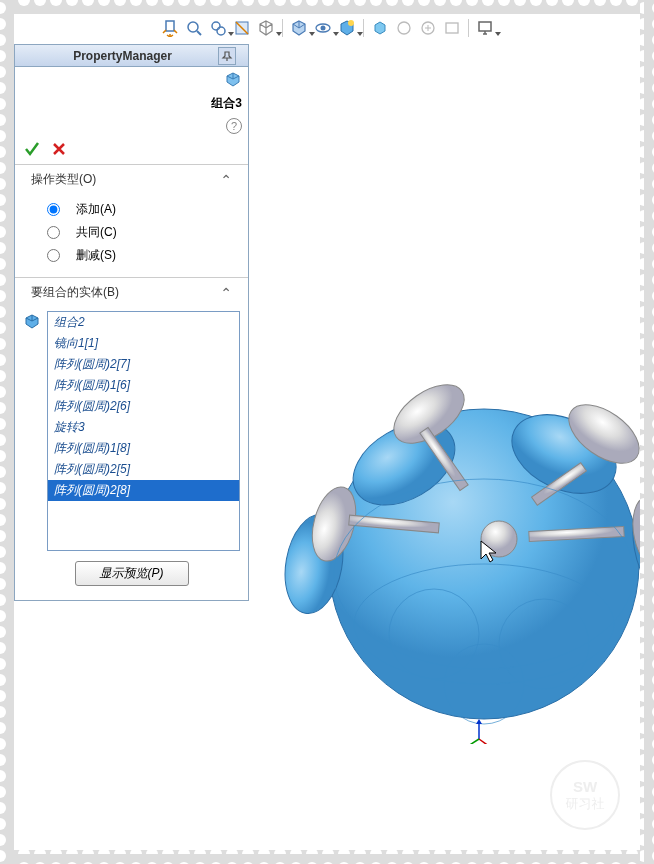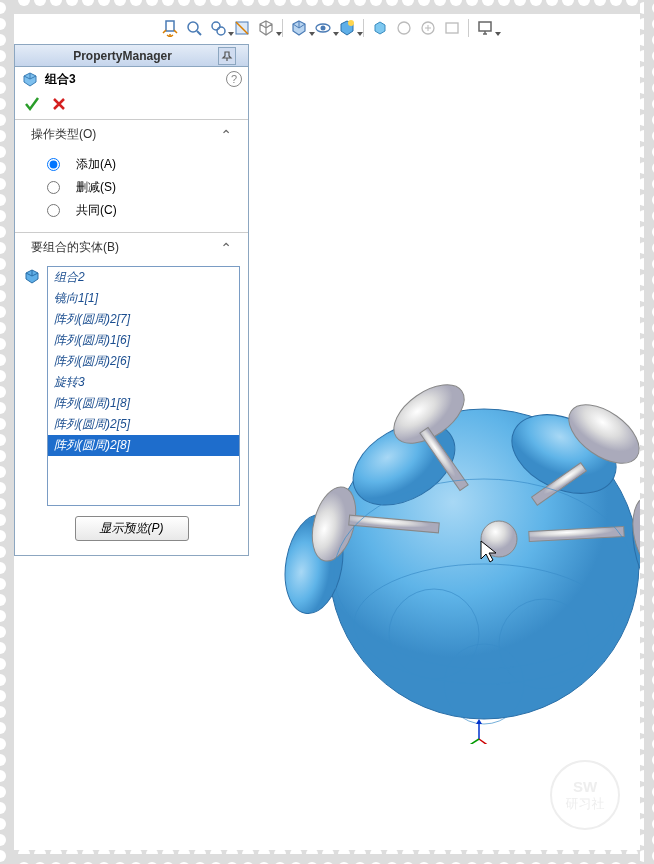--- a/index.html
+++ b/index.html
@@ -7,21 +7,21 @@
 .stamp-border { position: absolute; inset: 0; pointer-events: none; z-index: 100; }
 .main-container { position: absolute; top: 14px; left: 14px; right: 14px; bottom: 14px; background: #fff; }
 .toolbar { height: 28px; display: flex; align-items: center; justify-content: center; gap: 4px; padding: 3px 8px; }
 .toolbar-icon { width: 20px; height: 20px; display: flex; align-items: center; justify-content: center; cursor: pointer; border-radius: 2px; position: relative; }
 .toolbar-sep { width: 1px; height: 18px; background: #ccc; margin: 0 2px; }
 .dropdown-arrow { position: absolute; right: -6px; bottom: 2px; width: 0; height: 0; border-left: 3px solid transparent; border-right: 3px solid transparent; border-top: 4px solid #555; }
 .property-panel { width: 235px; background: #fff; border: 1px solid #8ca6c0; margin-top: 2px; }
 .pm-header { background: linear-gradient(#e4ecf7, #c5d5ec); height: 22px; display: flex; align-items: center; padding: 0 12px; border-bottom: 1px solid #8ca6c0; }
 .pm-title { flex: 1; text-align: center; font-weight: bold; color: #333; }
 .pm-pin { width: 18px; height: 18px; background: #d0dcf0; border: 1px solid #8ca6c0; display: flex; align-items: center; justify-content: center; }
-.feature-header { display: flex; align-items: flex-start; padding: 4px 6px; gap: 6px; }
+.feature-header { display: flex; align-items: flex-end; padding: 4px 6px; gap: 6px; flex-direction: column; }
 .feature-icon { width: 18px; height: 18px; }
 .feature-name { flex: 1; font-weight: bold; }
 .help-icon { width: 16px; height: 16px; border: 1.5px solid #888; border-radius: 50%; display: flex; align-items: center; justify-content: center; color: #888; font-size: 11px; }
 .action-row { display: flex; align-items: center; padding: 2px 8px 6px; gap: 10px; }
 .section { border-top: 1px solid #ccc; }
 .section-header { display: flex; align-items: center; padding: 6px 16px; background: #fff; cursor: pointer; }
 .section-title { flex: 1; color: #333; }
 .collapse-arrow { color: #666; font-size: 14px; }
 .section-body { padding: 4px 8px 10px 8px; }
 .radio-row { display: flex; align-items: center; padding: 3px 0 3px 24px; gap: 16px; }
@@ -187,25 +187,25 @@
         <span class="section-title">操作类型(O)</span>
         <span class="collapse-arrow">⌃</span>
       </div>
       <div class="section-body" id="operation-body">
           <label class="radio-row">
             <input type="radio" name="optype" checked="" style="">
             <span>添加(A)</span>
           </label>
           <label class="radio-row">
             <input type="radio" name="optype" style="">
-            <span>删减(S)</span>
+            <span>共同(C)</span>
           </label>
           <label class="radio-row">
             <input type="radio" name="optype" style="">
-            <span>共同(C)</span>
+            <span>删减(S)</span>
           </label>
         </div>
     </div>
 
     <div class="section">
       <div class="section-header">
         <span class="section-title">要组合的实体(B)</span>
         <span class="collapse-arrow">⌃</span>
       </div>
       <div class="section-body">

